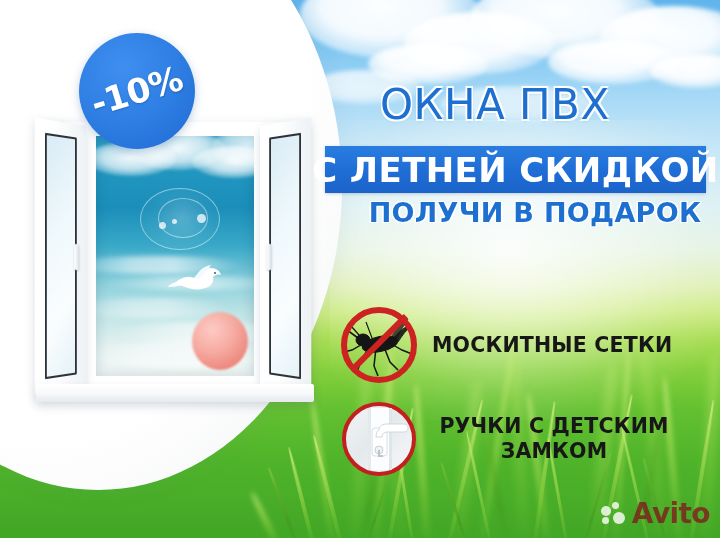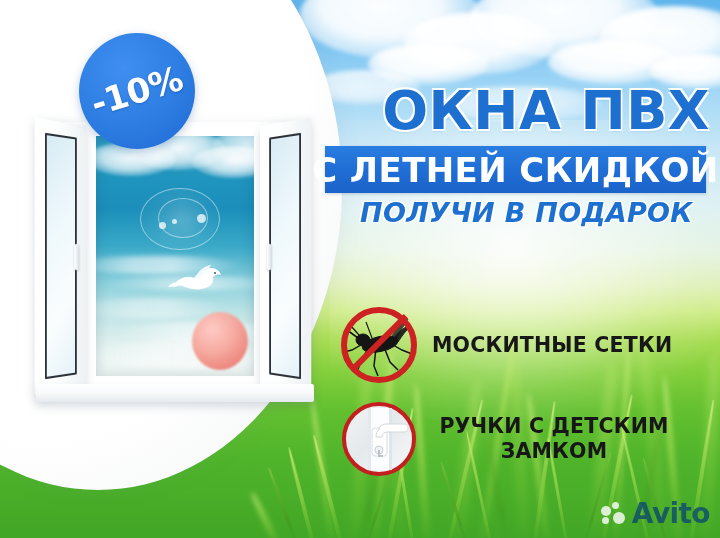--- a/index.html
+++ b/index.html
@@ -237,23 +237,23 @@
     transform: rotate(-17deg);
     text-shadow: 0 1px 2px rgba(10,50,110,0.35);
     font-family: "DejaVu Sans", sans-serif;
   }
 
   
   .headline-1 {
     position: absolute;
     left: 380px; top: 84px;
     width: 330px;
-    text-align: right;
-    font-size: 54px;
-    font-weight: bold;
+    text-align: left;
+    font-size: 42px;
+    font-weight: normal;
     color: #1d6fd0;
     letter-spacing: 0.5px;
     line-height: 1;
     font-family: "DejaVu Sans", sans-serif;
     text-shadow:
       -1.6px -1.6px 0 rgba(255,255,255,0.92),
        1.6px -1.6px 0 rgba(255,255,255,0.92),
       -1.6px  1.6px 0 rgba(255,255,255,0.92),
        1.6px  1.6px 0 rgba(255,255,255,0.92),
        0 2px 3px rgba(30,80,150,0.20);
@@ -274,34 +274,33 @@
     font-size: 34px;
     font-weight: bold;
     letter-spacing: 0.4px;
     white-space: nowrap;
     font-family: "DejaVu Sans", sans-serif;
   }
   .headline-3 {
     position: absolute;
     left: 360px; top: 199px;
     width: 350px;
-    text-align: left;
+    text-align: center;
     font-size: 27px;
     font-weight: bold;
     color: #1d6fd0;
     letter-spacing: 0.3px;
     line-height: 1;
     font-family: "DejaVu Sans", sans-serif;
     text-shadow:
       -1.4px -1.4px 0 rgba(255,255,255,0.95),
        1.4px -1.4px 0 rgba(255,255,255,0.95),
       -1.4px  1.4px 0 rgba(255,255,255,0.95),
        1.4px  1.4px 0 rgba(255,255,255,0.95);
     white-space: nowrap;
-    font-style: italic;
   }
 
   
   .feature {
     position: absolute;
     display: flex;
     align-items: center;
   }
   .feature-1 { left: 336px; top: 302px; }
   .feature-2 { left: 336px; top: 396px; }
@@ -361,21 +360,21 @@
     opacity: 0.80;
   }
   .avito-dots { position: relative; width: 26px; height: 24px; margin-right: 5px; }
   .avito-dots i {
     position: absolute;
     display: block;
     border-radius: 50%;
     background: #ffffff;
   }
   .avito-word {
-    color: #0c4a6e;
+    color: #7f1d1d;
     font-size: 28px;
     font-weight: bold;
     letter-spacing: -0.6px;
     font-family: "DejaVu Sans", sans-serif;
   }
 </style>
 </head>
 <body>
 
 <div id="ad">

